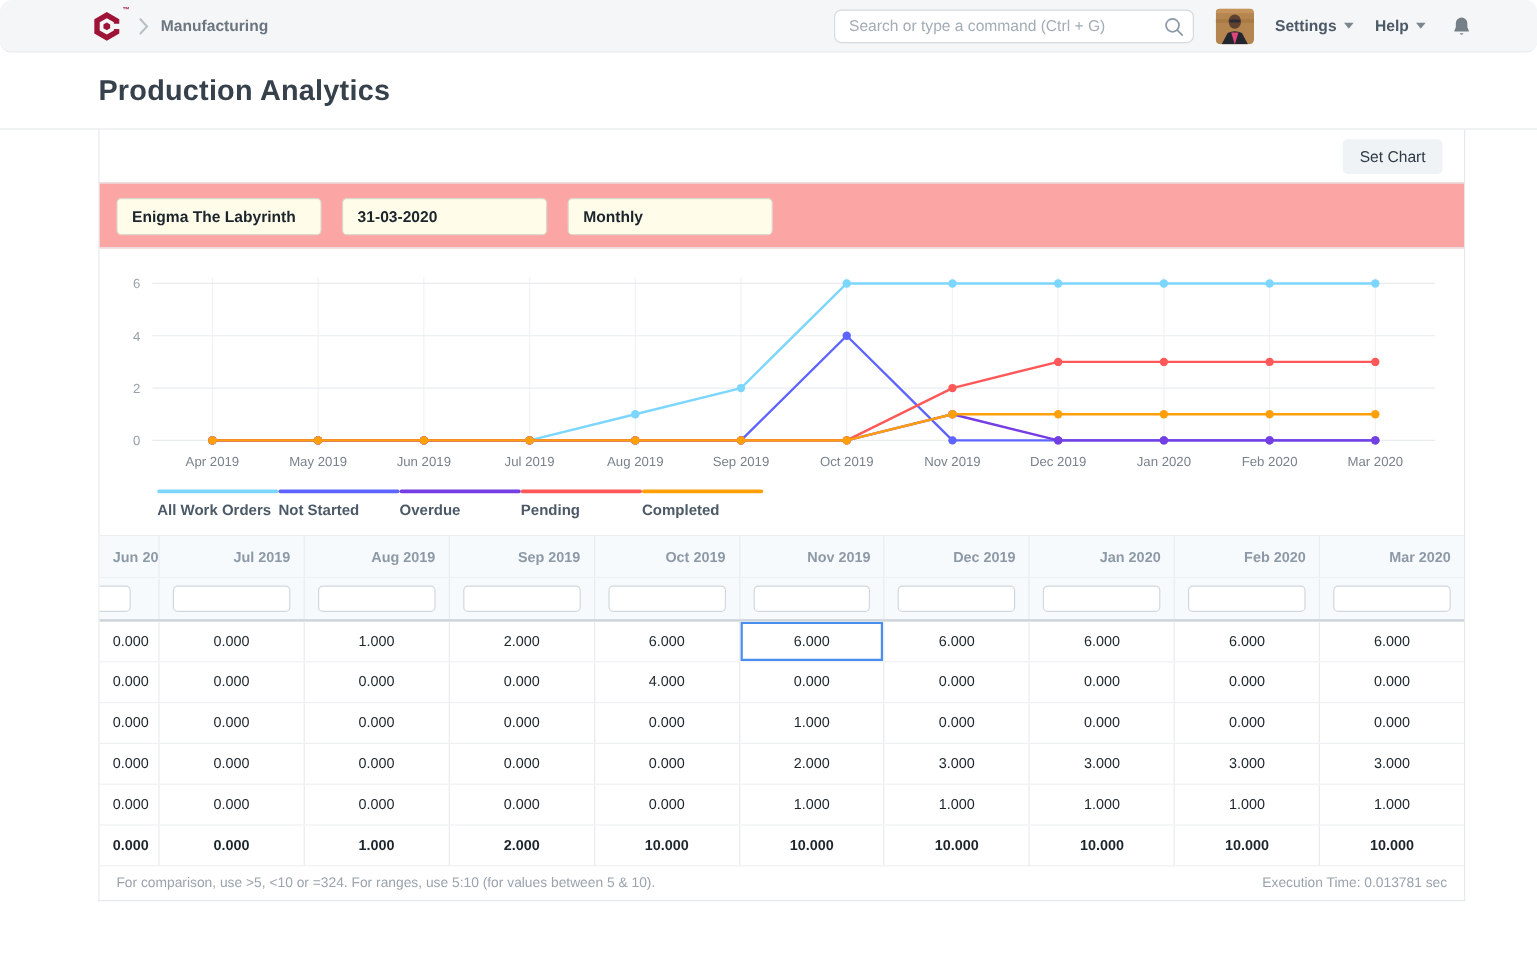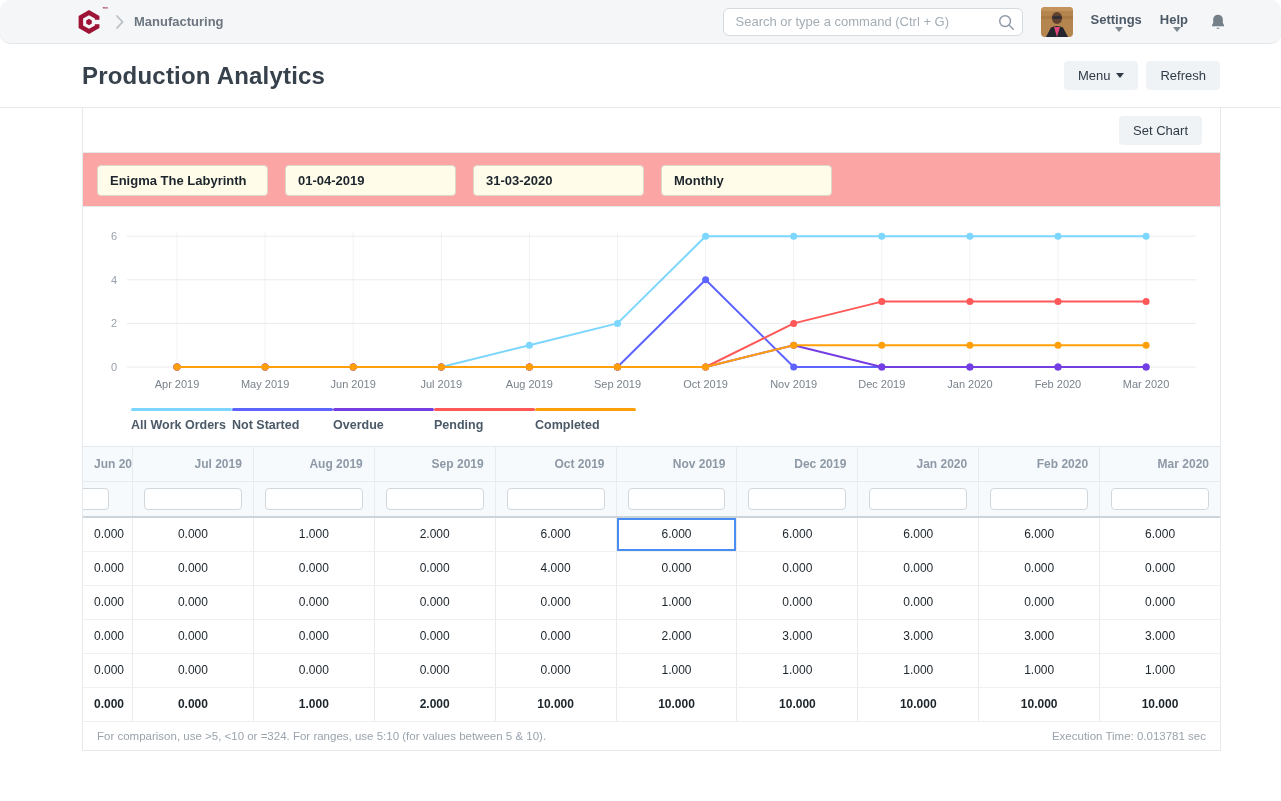--- a/index.html
+++ b/index.html
@@ -14,21 +14,21 @@
   .breadcrumb { font-size:13px; font-weight:700; color:#6c7680; cursor:pointer; }
   .nav-spacer { flex:1; }
   .search-wrap { position:relative; width:300px; height:28px; }
   .search-wrap input { width:100%; height:28px; border:1px solid #d4dade; border-radius:6px;
       background:#fff; font-size:13px; color:#36414c; padding:0 30px 0 12px;
       font-family:"Liberation Sans", sans-serif; }
   .search-wrap input::placeholder { color:#a3adb5; }
   .search-ic { position:absolute; right:8px; top:5px; }
   .avatar { width:32px; height:30px; border-radius:4px; overflow:hidden; margin-left:18px; cursor:pointer; flex:none; }
   .nav-link { display:flex; align-items:center; font-size:13px; font-weight:700; color:#4c5a67;
-              margin-left:18px; cursor:pointer;flex-direction:column; }
+              margin-left:18px; cursor:pointer; }
   .caret { display:inline-block; width:0; height:0; border-left:4px solid transparent;
            border-right:4px solid transparent; border-top:5px solid #7c878f; margin-left:6px; }
   .bell { margin-left:22px; cursor:pointer; display:flex; }
 
   
   .page-head { height:64px; background:#fff; border-bottom:1px solid #e6e9eb;
                display:flex; align-items:center; padding:0 61px 0 82px; }
   .page-title { font-size:24px; font-weight:700; color:#36414c; letter-spacing:.2px; }
   .head-actions { margin-left:auto; display:flex; gap:8px; }
   .btn { background:#f0f3f6; color:#2f3b46; border:none; border-radius:4px; font-size:13px;
@@ -126,38 +126,30 @@
   <span class="bell">
     <svg width="16" height="18" viewBox="0 0 24 26">
       <path d="M12 2a7.2 7.2 0 0 0-7.2 7.2v5L3 18v1.4h18V18l-1.8-3.8v-5A7.2 7.2 0 0 0 12 2z" fill="#747f88"></path>
       <path d="M9.6 21.5a2.5 2.5 0 0 0 4.8 0z" fill="#747f88"></path>
     </svg>
   </span>
 </div>
 
 <div class="page-head">
   <h1 class="page-title">Production Analytics</h1>
-  <div class="head-actions">
-    <button class="btn">
-      <span>Menu</span>
-      <span class="caret"></span>
-    </button>
-    <button class="btn">Refresh</button>
-  </div>
 </div>
 
 <div class="card">
 
   <div class="toolbar">
     <button class="btn">Set Chart</button>
   </div>
 
   <div class="filters">
     <div class="filter-box">Enigma The Labyrinth</div>
-    <div class="filter-box">01-04-2019</div>
     <div class="filter-box">31-03-2020</div>
     <div class="filter-box">Monthly</div>
   </div>
 
   <div class="chart-area">
     <svg id="chart-svg" class="chart-svg" viewBox="0 0 1137 175">
         <line x1="94" y1="10" x2="94" y2="146" stroke="#f0f2f5" stroke-width="1"></line>
         <line x1="182.1" y1="10" x2="182.1" y2="146" stroke="#f0f2f5" stroke-width="1"></line>
         <line x1="270.2" y1="10" x2="270.2" y2="146" stroke="#f0f2f5" stroke-width="1"></line>
         <line x1="358.29999999999995" y1="10" x2="358.29999999999995" y2="146" stroke="#f0f2f5" stroke-width="1"></line>

